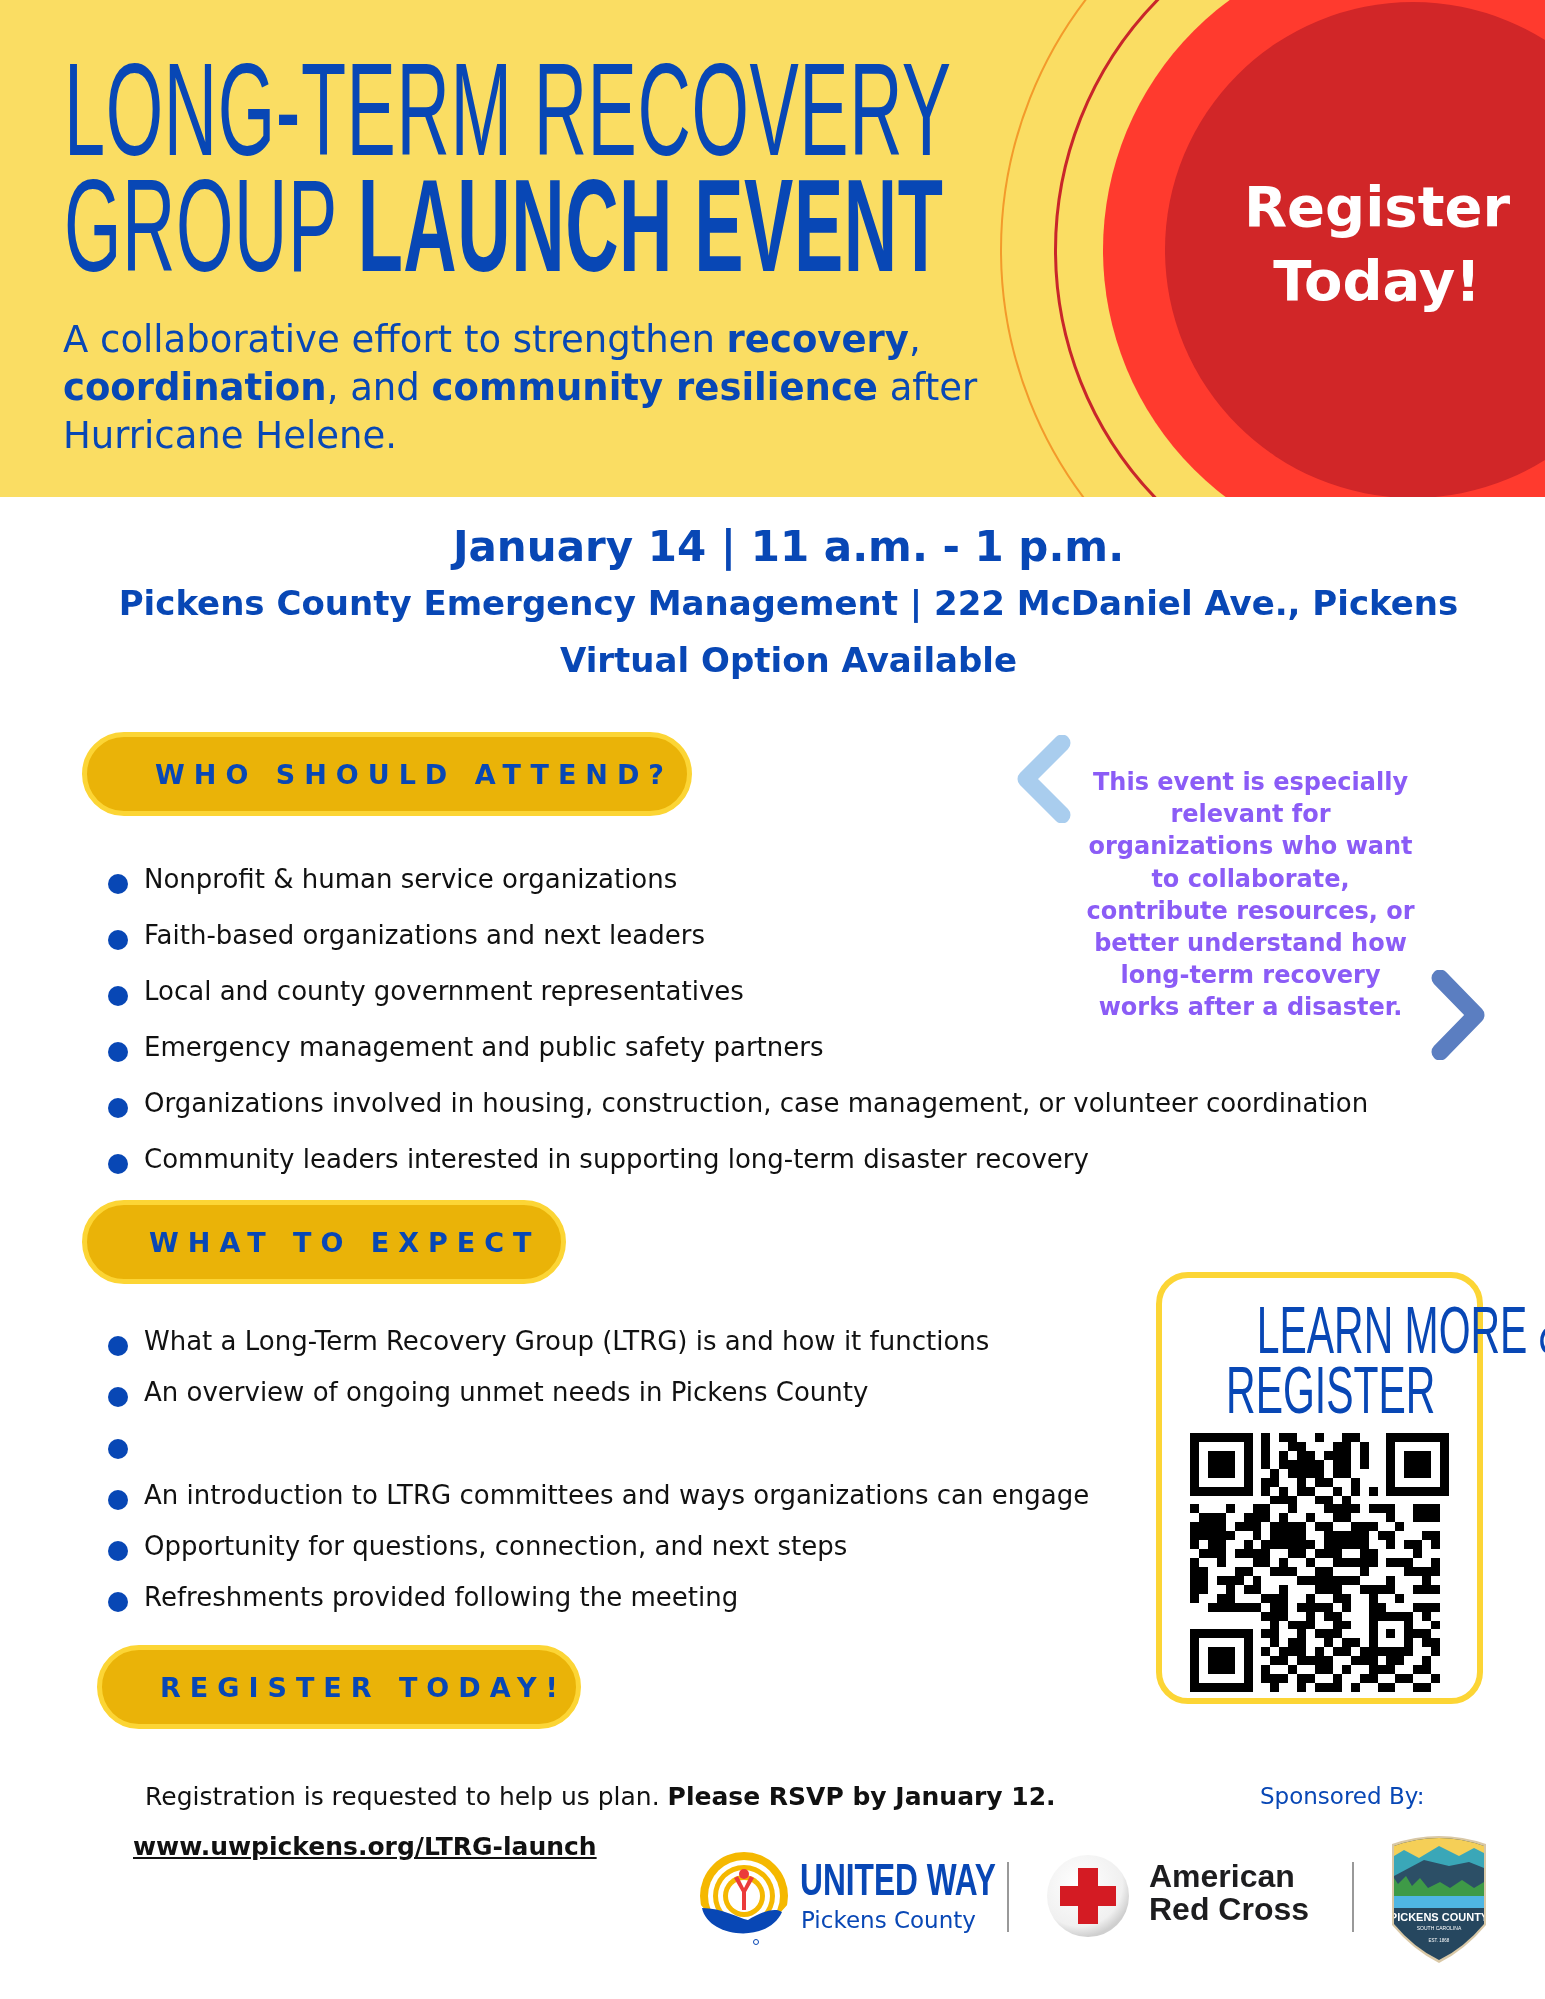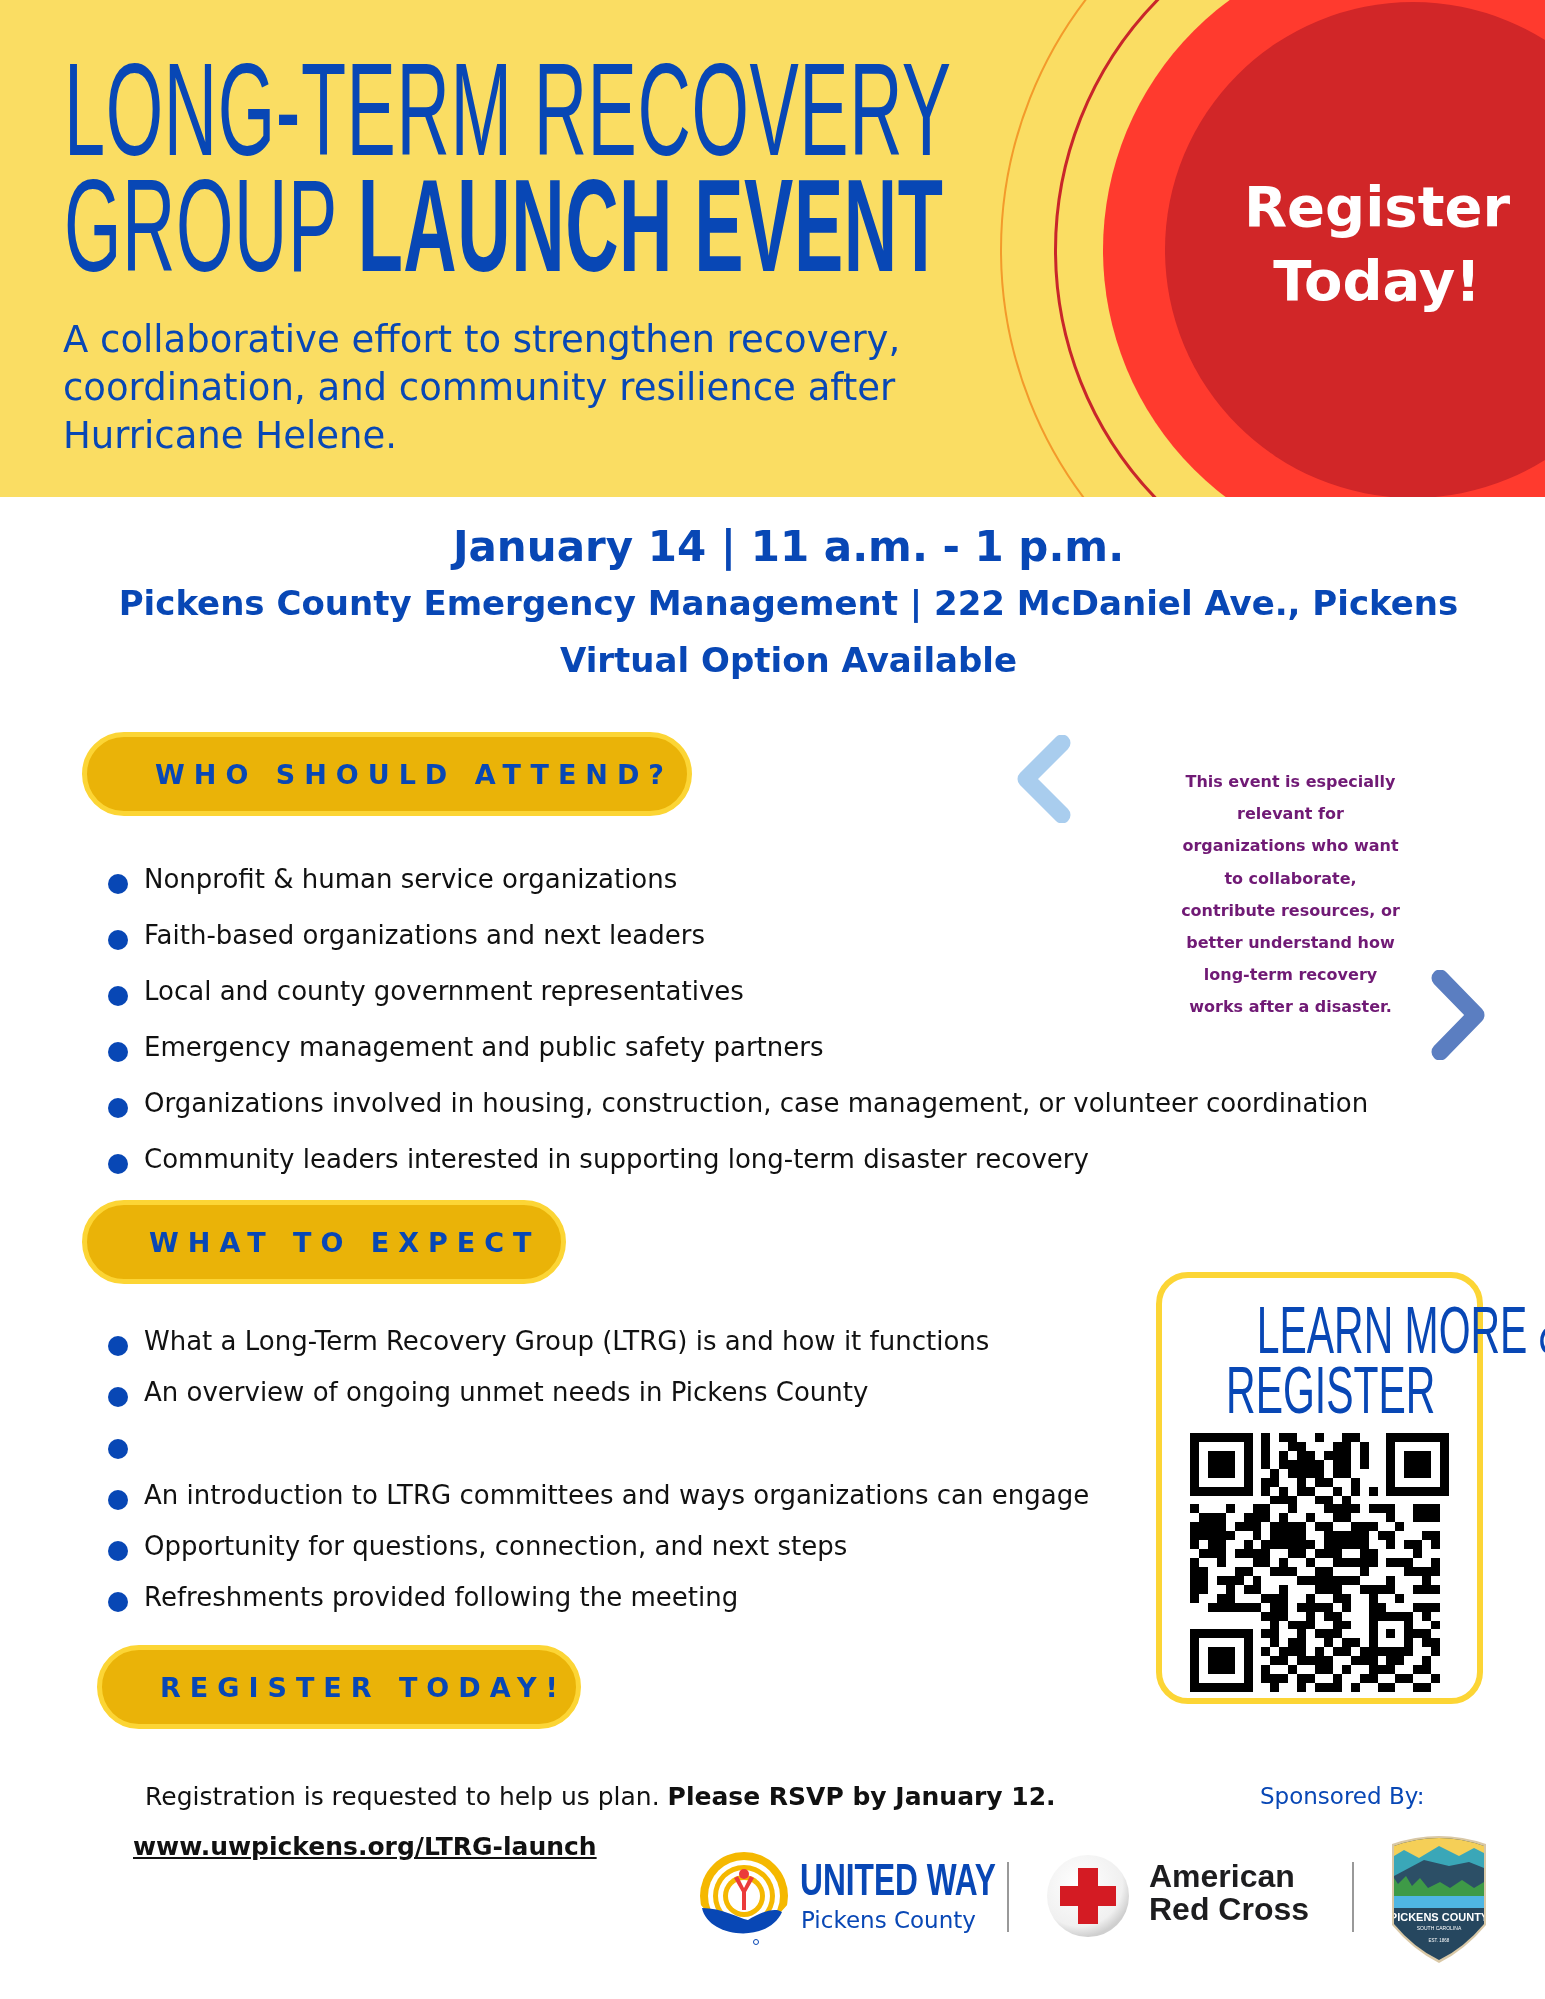--- a/index.html
+++ b/index.html
@@ -15,21 +15,21 @@
   .cta-circle-text { position: absolute; left: 1222px; top: 170px; width: 310px; text-align: center; color: #ffffff;
     font-family: "DejaVu Sans", sans-serif; font-weight: bold; font-size: 56px; line-height: 74px; }
 
   .title { position: absolute; left: 64px; top: 52px; color: #0847B5; font-family: "Liberation Sans", sans-serif;
     font-size: 132px; line-height: 116px; letter-spacing: 1px; transform-origin: 0 0; transform: scaleX(0.56); white-space: nowrap; }
   .title .light { font-weight: normal; }
   .title .bold { font-weight: bold; }
 
   .subtitle { position: absolute; left: 63px; top: 316px; width: 960px; color: #0847B5; font-family: "DejaVu Sans", sans-serif;
     font-size: 37px; line-height: 48px; }
-  .subtitle b { font-weight: normal; }
+  .subtitle b { font-weight: bold; }
 
   .event-info { position: absolute; left: 16px; width: 1545px; text-align: center; color: #0847B5; font-weight: bold;
     font-family: "DejaVu Sans", sans-serif; }
   .date-line { top: 520px; font-size: 42px; line-height: 54px; }
   .addr-line { top: 580px; font-size: 34px; line-height: 46px; }
   .virtual-line { top: 637px; font-size: 34px; line-height: 46px; }
 
   .pill { position: absolute; border: 5px solid #FCD535; border-radius: 44px; background: #eab308; display: flex; align-items: center; }
   .pill span { color: #0847B5; font-weight: bold; font-family: "DejaVu Sans", sans-serif; font-size: 27px; letter-spacing: 9px; }
   .pill-who { left: 82px; top: 732px; width: 610px; height: 84px; padding-left: 68px; }
@@ -38,21 +38,21 @@
 
   .list { position: absolute; left: 108px; list-style: none; }
   .list li { position: relative; height: 56px; display: flex; align-items: flex-end; font-family: "DejaVu Sans", sans-serif;
     font-size: 26px; color: #111; white-space: nowrap; }
   .list li .dot { width: 20px; height: 20px; border-radius: 50%; background: #0847B5; margin-right: 16px; flex: none; }
   .list-who { top: 838px; }
   .list-expect { top: 1305px; }
   .list-expect li { height: 51.2px; }
 
   .callout { position: absolute; left: 1078px; top: 766px; width: 345px; text-align: center; font-family: "DejaVu Sans", sans-serif;
-    font-weight: bold; font-size: 16px; line-height: 32.2px; color: #701a75; margin-left: 40px; }
+    font-weight: bold; font-size: 24px; line-height: 32.2px; color: #8b5cf6; }
   .chev { position: absolute; }
   .chev-left { left: 1014px; top: 735px; }
   .chev-right { left: 1428px; top: 970px; }
 
   .qr-box { position: absolute; left: 1156px; top: 1272px; width: 327px; height: 432px; border: 6px solid #FCD535; border-radius: 32px; background: #fff; }
   .qr-title { position: absolute; left: 0; top: 22px; width: 100%; text-align: center; color: #0847B5; font-family: "Liberation Sans", sans-serif;
     font-size: 66px; line-height: 60px; }
   .qr-title-inner { display: inline-block; transform: scaleX(0.62); transform-origin: 50% 0; white-space: nowrap; }
   .qr-svg { position: absolute; left: 28px; top: 155px; }
 

